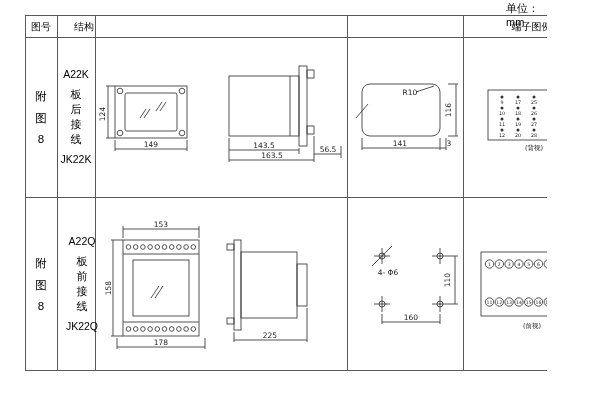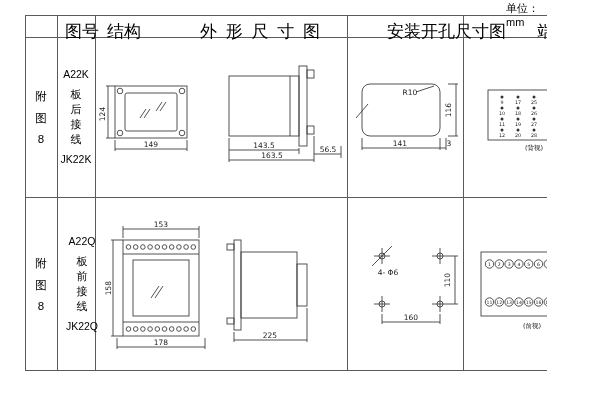--- a/index.html
+++ b/index.html
@@ -1,21 +1,21 @@
 <!DOCTYPE html>
 <html><head>
 <meta charset="utf-8">
 <style>
   html,body{margin:0;padding:0;background:#fff;}
   .page{position:relative;width:547px;height:400px;background:#ffffff;
         font-family:"Liberation Sans","DejaVu Sans",sans-serif;color:#000;overflow:hidden;}
   .hl{position:absolute;height:1px;background:#5a5a5a;}
   .vl{position:absolute;width:1px;background:#5a5a5a;}
   .unit{position:absolute;top:1px;left:506px;font-size:11px;color:#000;}
-  .hcell{position:absolute;top:20px;font-size:17px;text-align:center;white-space:nowrap;color:#000;margin-left:40px;}
+  .hcell{position:absolute;top:20px;font-size:10px;text-align:center;white-space:nowrap;color:#000;}
   .vstack{position:absolute;display:flex;flex-direction:column;align-items:center;justify-content:center;}
   .fig{font-size:11.5px;gap:7px;}
   .struct{font-size:11px;line-height:15px;}
   .model{margin:5px 0;font-size:10.5px;}
   .drw{position:absolute;}
   .drw .ln, .drw .ln *{fill:none;stroke:#404040;stroke-width:0.9;}
   .drw .dots *{fill:#333;stroke:none;}
   .drw text{font-size:7.5px;fill:#1a1a1a;text-anchor:middle;font-family:"DejaVu Sans",sans-serif;}
   .drw text.small{font-size:4.8px;}
   .drw text.tnum{font-size:4.6px;}
@@ -33,22 +33,20 @@
   <div class="hl" style="top:197px;left:25px;width:575px"></div>
   <div class="hl" style="top:370px;left:25px;width:575px"></div>
   <div class="vl" style="top:15px;left:25px;height:355px"></div>
   <div class="vl" style="top:15px;left:57px;height:355px"></div>
   <div class="vl" style="top:15px;left:95px;height:355px"></div>
   <div class="vl" style="top:15px;left:347px;height:355px"></div>
   <div class="vl" style="top:15px;left:463px;height:355px"></div>
 
   <div class="hcell" style="left:25px;width:32px">图号</div>
   <div class="hcell" style="left:65px;width:38px">结构</div>
-  <div class="hcell" style="left:95px;width:252px;letter-spacing:2px">外 形 尺 寸 图</div>
-  <div class="hcell" style="left:347px;width:116px">安装开孔尺寸图</div>
   <div class="hcell" style="left:463px;width:137px">端子图例</div>
 
   <div class="vstack fig" style="left:25px;top:37px;width:32px;height:160px">
     <span>附</span>
     <span>图</span>
     <span>8</span>
   </div>
 
   <div class="vstack struct" style="left:57px;top:37px;width:38px;height:160px">
     <span class="model">A22K</span>

